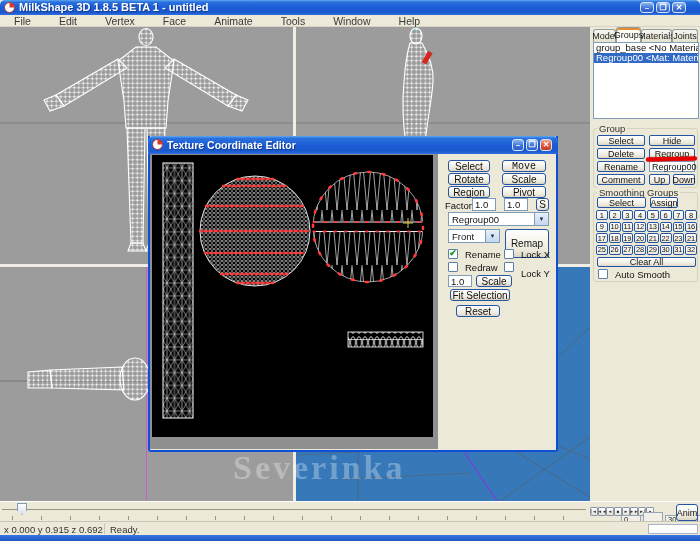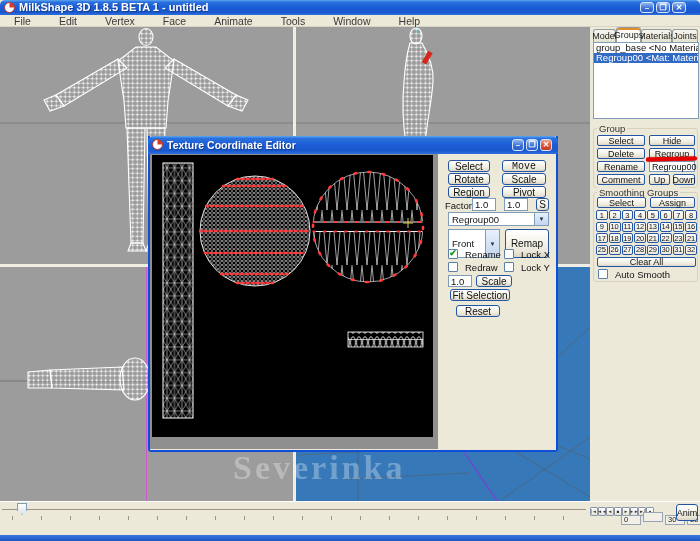--- a/index.html
+++ b/index.html
@@ -175,21 +175,21 @@
     <div class="abs redline" style="left:54px;top:130px;width:51px;height:4px;z-index:5;"></div>
     <button class="b sm abs" style="left:5px;top:134px;width:48px;height:11px;">Rename</button>
     <div class="field abs" style="left:57px;top:134px;width:46px;height:11px;font-size:9px;">Regroup00</div>
     <button class="b sm abs" style="left:5px;top:147px;width:48px;height:11px;">Comment</button>
     <button class="b sm abs" style="left:57px;top:147px;width:21px;height:11px;">Up</button>
     <button class="b sm abs" style="left:81px;top:147px;width:22px;height:11px;">Down</button>
 
     <div class="abs gbox" style="left:1px;top:165px;width:105px;height:90px;"></div>
     <span class="abs gboxlabel" style="left:5px;top:160px;">Smoothing Groups</span>
     <button class="b sm abs" style="left:5px;top:170px;width:49px;height:11px;">Select</button>
-    <button class="b sm abs" style="left:58px;top:170px;width:45px;height:11px;">Assign</button>
+    <button class="b sm abs" style="left:58px;top:170px;width:28px;height:11px;">Assign</button>
     <div class="abs" style="left:4px;top:183px;width:101px;height:45px;display:grid;grid-template-columns:repeat(8,1fr);gap:1px;">
         <span class="sgnum">1</span>
         <span class="sgnum">2</span>
         <span class="sgnum">3</span>
         <span class="sgnum">4</span>
         <span class="sgnum">5</span>
         <span class="sgnum">6</span>
         <span class="sgnum">7</span>
         <span class="sgnum">8</span>
         <span class="sgnum">9</span>
@@ -313,54 +313,60 @@
 
       <span class="abs" style="left:7px;top:46px;font-size:9.5px;">Factor</span>
       <div class="field abs" style="left:34px;top:44px;width:24px;height:13px;">1.0</div>
       <div class="field abs" style="left:66px;top:44px;width:24px;height:13px;">1.0</div>
       <button class="b abs" style="left:98px;top:44px;width:13px;height:13px;">S</button>
 
       <div class="combo abs" style="left:10px;top:58px;width:101px;height:14px;">
         <span class="val">Regroup00</span>
         <span class="arrow">▼</span>
       </div>
-      <div class="combo abs" style="left:10px;top:75px;width:52px;height:29px;">
+      <div class="combo abs" style="left:10px;top:75px;width:52px;height:14px;">
         <span class="val">Front</span>
         <span class="arrow">▼</span>
       </div>
       <button class="b abs" style="left:67px;top:75px;width:44px;height:29px;">Remap</button>
 
       <span class="cb abs" style="left:10px;top:95px;">
           <span class="ck" style="visibility: visible;">✔</span>
         </span>
       <span class="abs cblabel" style="left:23px;top:95px;">Rename</span>
       <span class="cb abs" style="left:66px;top:95px;">
           <span class="ck" style="visibility: hidden;">✔</span>
         </span>
       <span class="abs cblabel" style="left:79px;top:95px;">Lock X</span>
       <span class="cb abs" style="left:10px;top:108px;">
           <span class="ck" style="visibility: hidden;">✔</span>
         </span>
       <span class="abs cblabel" style="left:23px;top:108px;">Redraw</span>
       <span class="cb abs" style="left:66px;top:108px;">
           <span class="ck" style="visibility: hidden;">✔</span>
         </span>
-      <span class="abs cblabel" style="left:79px;top:108px;text-align:right;">Lock Y</span>
+      <span class="abs cblabel" style="left:79px;top:114px;text-align:right;">Lock Y</span>
 
       <div class="field abs" style="left:10px;top:121px;width:24px;height:12px;">1.0</div>
       <button class="b abs" style="left:38px;top:121px;width:36px;height:12px;">Scale</button>
       <button class="b abs" style="left:12px;top:135px;width:60px;height:12px;">Fit Selection</button>
       <button class="b abs" style="left:18px;top:151px;width:44px;height:12px;">Reset</button>
     </div>
   </div>
 
   <div class="abs" style="left:0;top:501px;width:700px;height:20px;background:#ece9d8;border-top:1px solid #fff;">
     <div class="abs" style="left:2px;top:7px;width:584px;height:1px;background:#9a9484;"></div>
     <div class="abs thumb" style="left:17px;top:1px;width:10px;height:12px;"></div>
     <div class="abs ticks" style="left:12px;top:14px;width:572px;height:4px;"></div>
     <div class="abs" style="left:590px;top:1px;white-space:nowrap;"><span class="vcr">|◄</span><span class="vcr">◄◄</span><span class="vcr">◄</span><span class="vcr">■</span><span class="vcr">►</span><span class="vcr">►►</span><span class="vcr">►|</span><span class="vcr">●</span></div>
     <div class="abs" style="left:590px;top:10px;white-space:nowrap;padding-left:31px;"><span class="afield">0</span><span class="afield"></span><span class="afield">30</span><span class="afield">30</span></div>
     <button class="b abs" style="left:676px;top:2px;width:22px;height:17px;font-size:9px;">Anim</button>
   </div>
 
+  <div class="abs" style="left:0;top:521px;width:700px;height:14px;background:#ece9d8;border-top:1px solid #c9c5b5;">
+    <span class="abs" style="left:4px;top:2px;font-size:9.5px;color:#333;">x 0.000 y 0.915 z 0.692</span>
+    <div class="abs" style="left:104px;top:1px;width:1px;height:11px;background:#c9c5b5;"></div>
+    <span class="abs" style="left:110px;top:2px;font-size:9.5px;color:#333;">Ready.</span>
+    <div class="abs" style="left:648px;top:2px;width:50px;height:10px;background:#fff;border:1px solid #a8b4c8;"></div>
+  </div>
 
   <div class="abs" style="left:0;top:535px;width:700px;height:6px;background:linear-gradient(180deg,#3a77e0,#1e56c4);"></div>
 </div>
 
 </body></html>

